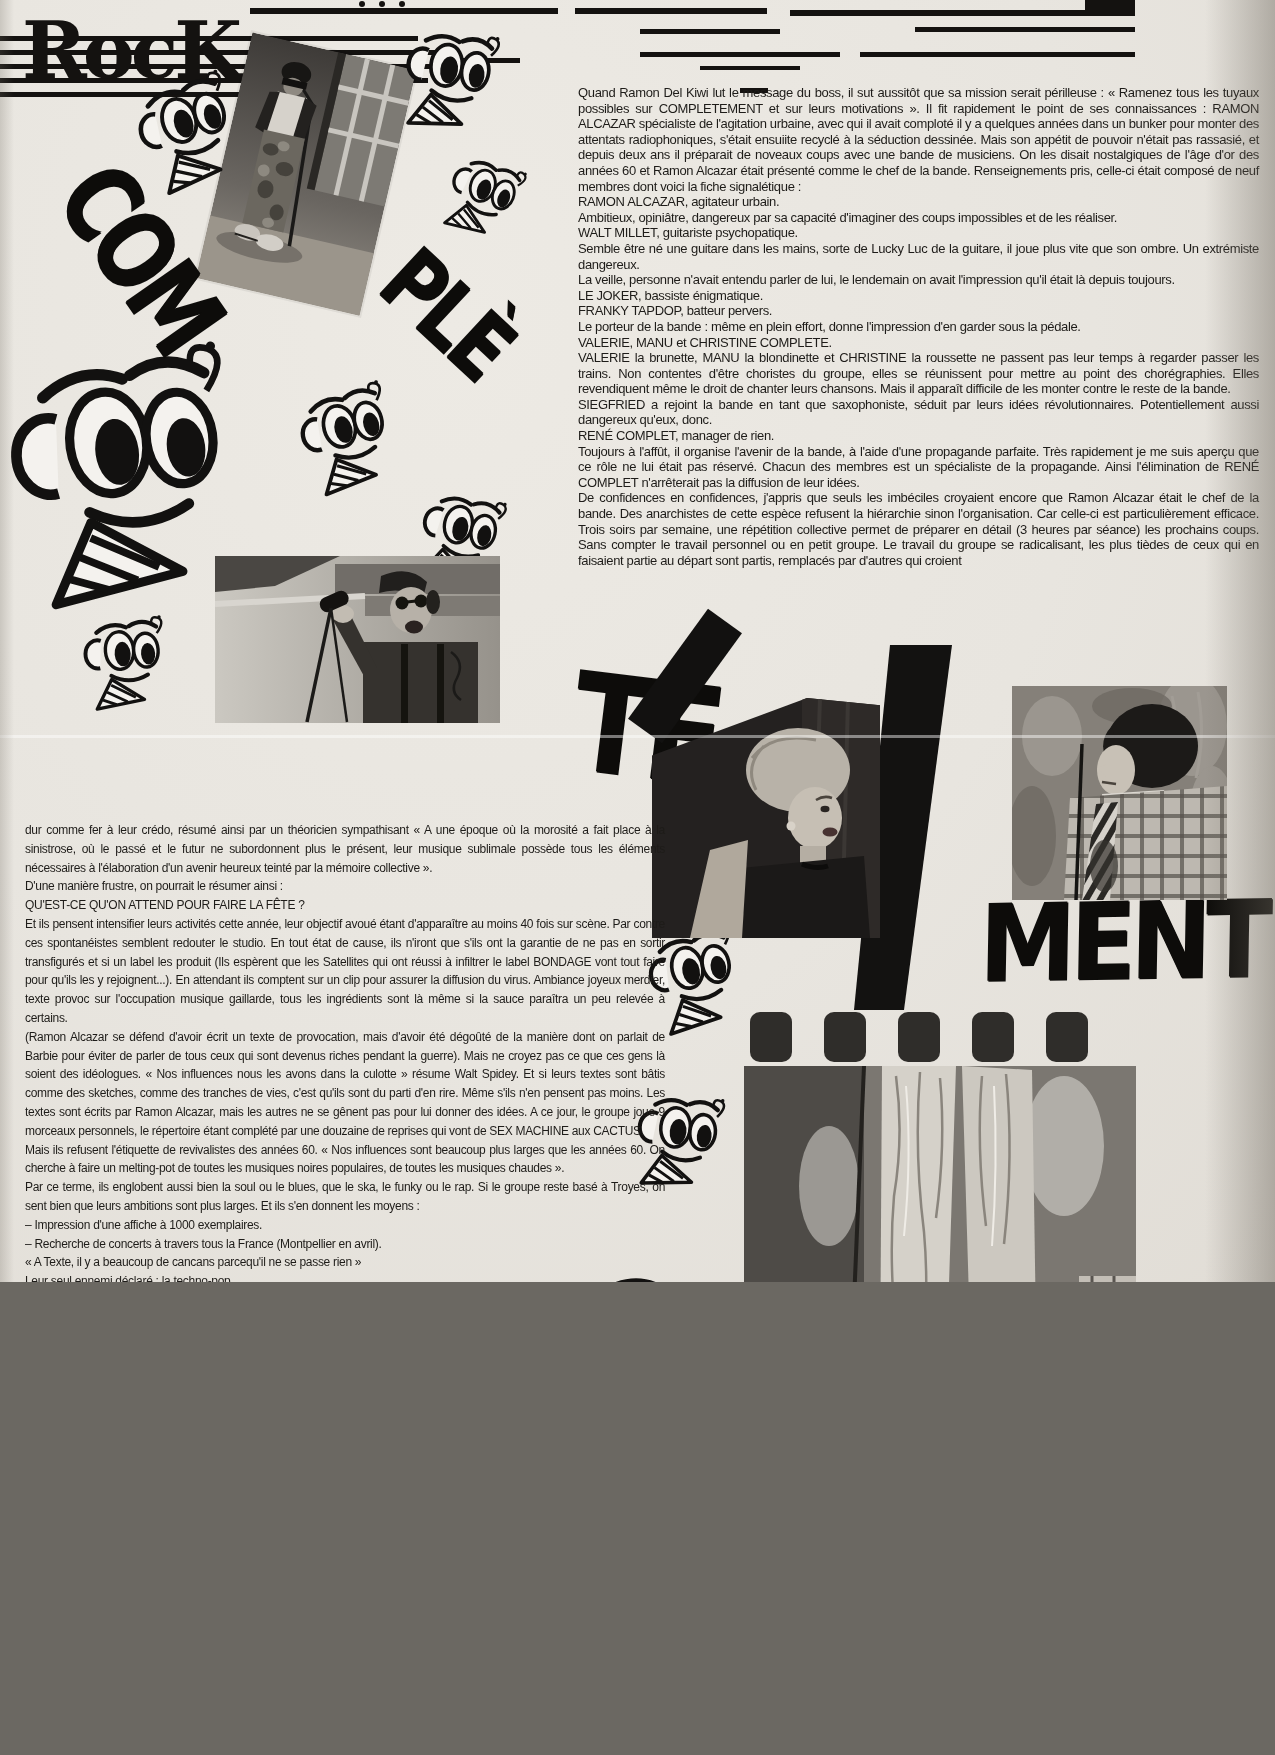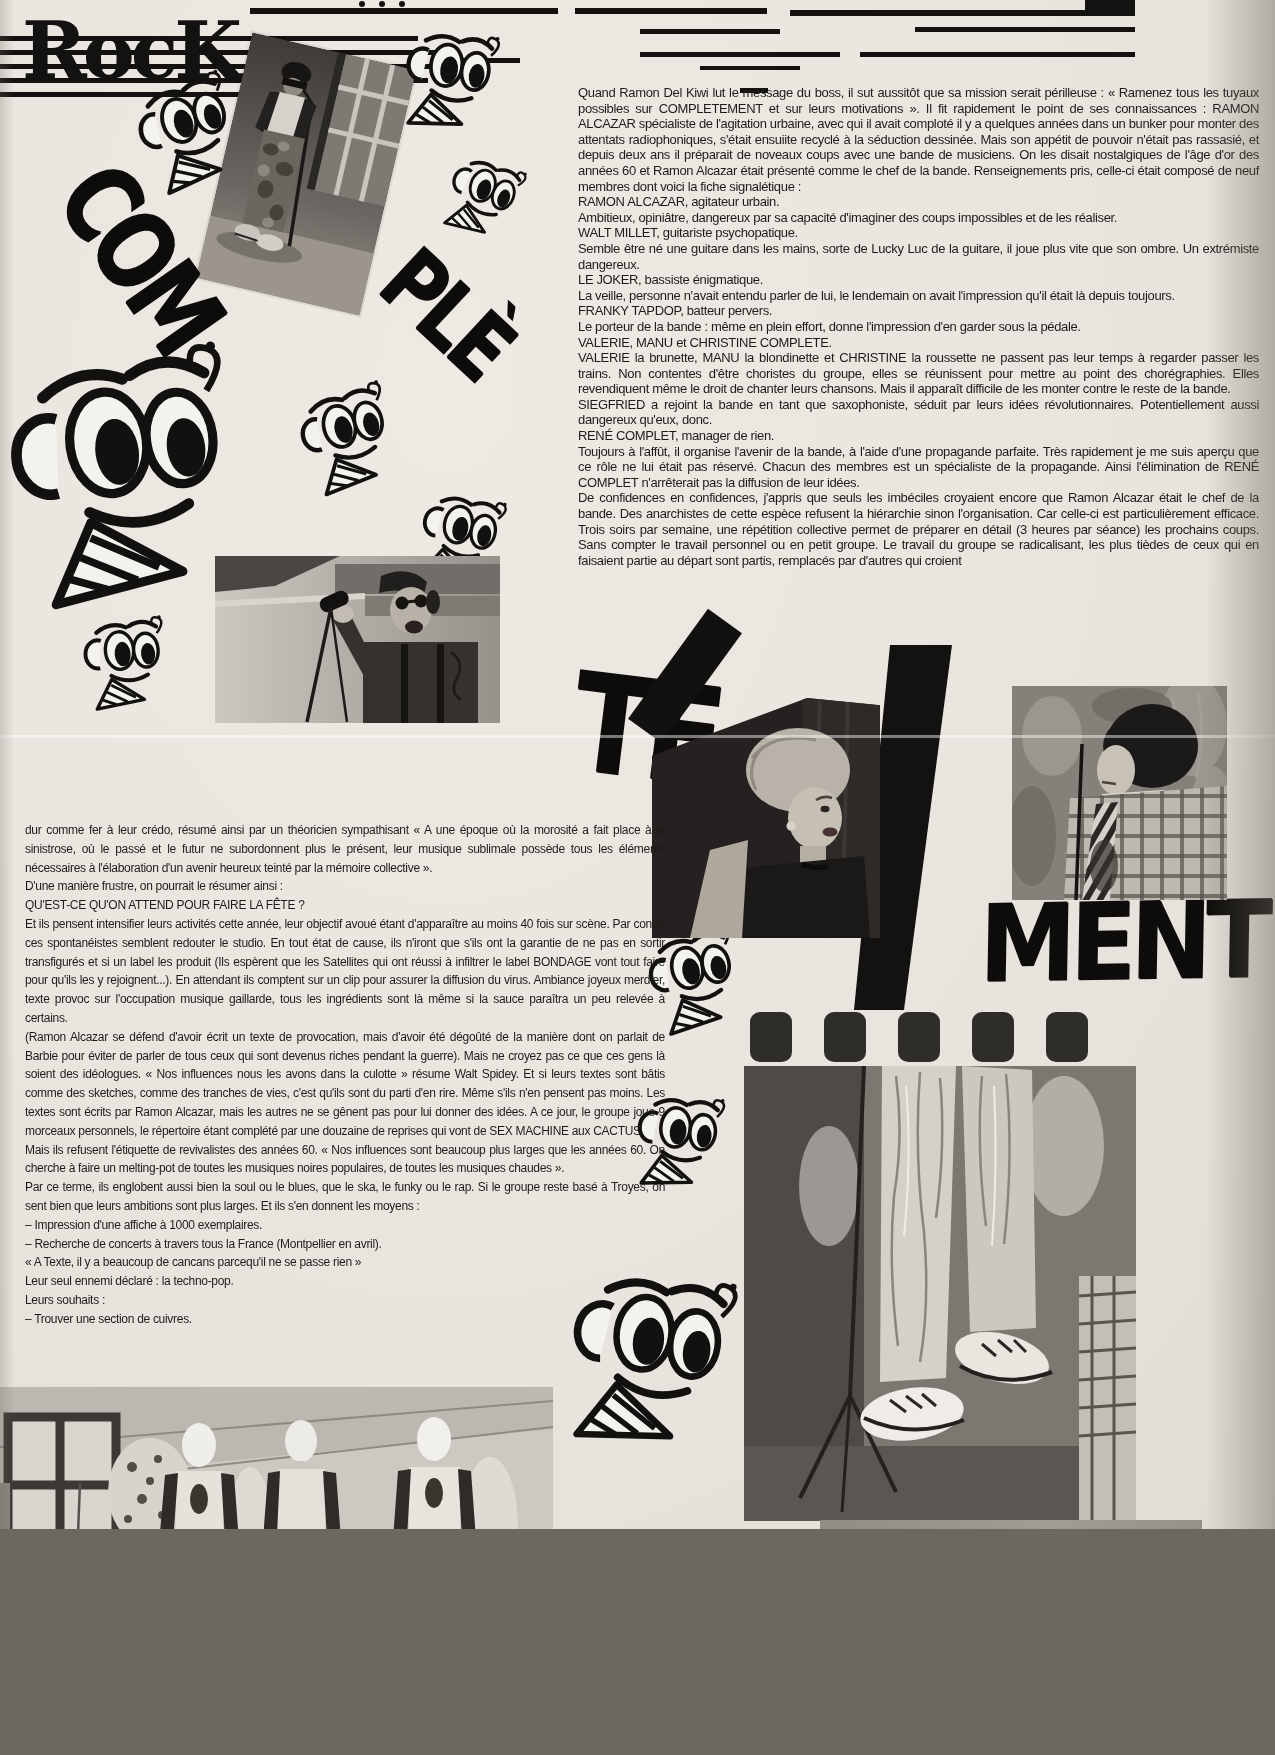--- a/index.html
+++ b/index.html
@@ -1,16 +1,16 @@
 <!DOCTYPE html>
 <html><head>
 <meta charset="utf-8">
 <style>
   html,body{margin:0;padding:0;background:#6b6862;}
-  .page{position:relative;width:1275px;height:1529px;overflow:hidden;
+  .page{position:relative;width:1275px;height:1282px;overflow:hidden;
         background:radial-gradient(ellipse at 35% 25%, #edeae4 0%, #e8e5df 55%, #e1ddd6 100%);
         font-family:"Liberation Sans", sans-serif;}
   
   .scan-right{position:absolute;right:0;top:0;width:70px;height:100%;
       background:linear-gradient(to right, rgba(110,104,94,0), rgba(110,104,94,0.45));}
   .scan-left{position:absolute;left:0;top:0;width:14px;height:100%;
       background:linear-gradient(to right, rgba(110,104,94,0.25), rgba(110,104,94,0));}
   .crease{position:absolute;left:0;top:735px;width:100%;height:3px;background:rgba(255,255,255,0.45);}
 
   
@@ -346,22 +346,22 @@
     <div class="hole"></div>
     <div class="hole"></div>
   </div>
 
   <div class="textcol col-right">
       <p>Quand Ramon Del Kiwi lut le message du boss, il sut aussitôt que sa mission serait périlleuse : « Ramenez tous les tuyaux possibles sur COMPLETEMENT et sur leurs motivations ». Il fit rapidement le point de ses connaissances : RAMON ALCAZAR spécialiste de l'agitation urbaine, avec qui il avait comploté il y a quelques années dans un bunker pour monter des attentats radiophoniques, s'était ensuiite recyclé à la séduction dessinée. Mais son appétit de pouvoir n'était pas rassasié, et depuis deux ans il préparait de noveaux coups avec une bande de musiciens. On les disait nostalgiques de l'âge d'or des années 60 et Ramon Alcazar était présenté comme le chef de la bande. Renseignements pris, celle-ci était composé de neuf membres dont voici la fiche signalétique :</p>
       <p>RAMON ALCAZAR, agitateur urbain.</p>
       <p>Ambitieux, opiniâtre, dangereux par sa capacité d'imaginer des coups impossibles et de les réaliser.</p>
       <p>WALT MILLET, guitariste psychopatique.</p>
       <p>Semble être né une guitare dans les mains, sorte de Lucky Luc de la guitare, il joue plus vite que son ombre. Un extrémiste dangereux.</p>
+      <p>La veille, personne n'avait entendu parler de lui, le lendemain on avait l'impression qu'il était là depuis toujours.</p>
       <p>LE JOKER, bassiste énigmatique.</p>
-      <p>La veille, personne n'avait entendu parler de lui, le lendemain on avait l'impression qu'il était là depuis toujours.</p>
       <p>FRANKY TAPDOP, batteur pervers.</p>
       <p>Le porteur de la bande : même en plein effort, donne l'impression d'en garder sous la pédale.</p>
       <p>VALERIE, MANU et CHRISTINE COMPLETE.</p>
       <p>VALERIE la brunette, MANU la blondinette et CHRISTINE la roussette ne passent pas leur temps à regarder passer les trains. Non contentes d'être choristes du groupe, elles se réunissent pour mettre au point des chorégraphies. Elles revendiquent même le droit de chanter leurs chansons. Mais il apparaît difficile de les monter contre le reste de la bande.</p>
       <p>SIEGFRIED a rejoint la bande en tant que saxophoniste, séduit par leurs idées révolutionnaires. Potentiellement aussi dangereux qu'eux, donc.</p>
       <p>RENÉ COMPLET, manager de rien.</p>
       <p>Toujours à l'affût, il organise l'avenir de la bande, à l'aide d'une propagande parfaite. Très rapidement je me suis aperçu que ce rôle ne lui était pas réservé. Chacun des membres est un spécialiste de la propagande. Ainsi l'élimination de RENÉ COMPLET n'arrêterait pas la diffusion de leur idées.</p>
       <p>De confidences en confidences, j'appris que seuls les imbéciles croyaient encore que Ramon Alcazar était le chef de la bande. Des anarchistes de cette espèce refusent la hiérarchie sinon l'organisation. Car celle-ci est particulièrement efficace. Trois soirs par semaine, une répétition collective permet de préparer en détail (3 heures par séance) les prochains coups. Sans compter le travail personnel ou en petit groupe. Le travail du groupe se radicalisant, les plus tièdes de ceux qui en faisaient partie au départ sont partis, remplacés par d'autres qui croient</p>
     </div>
   <div class="textcol col-lower">

